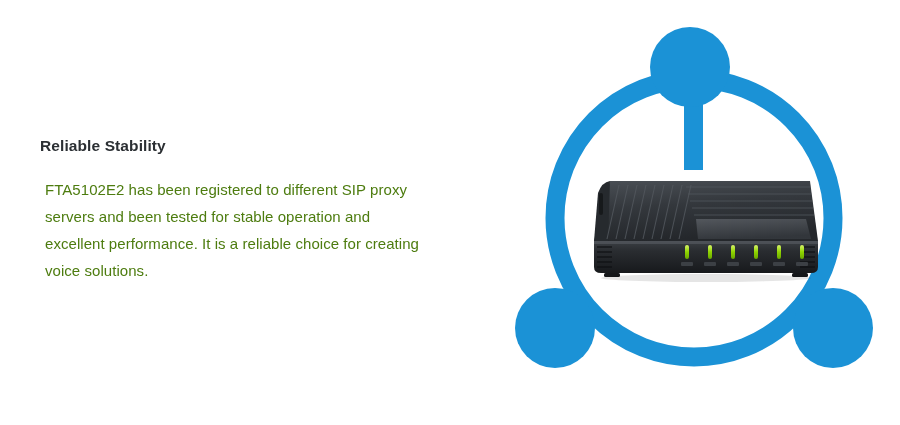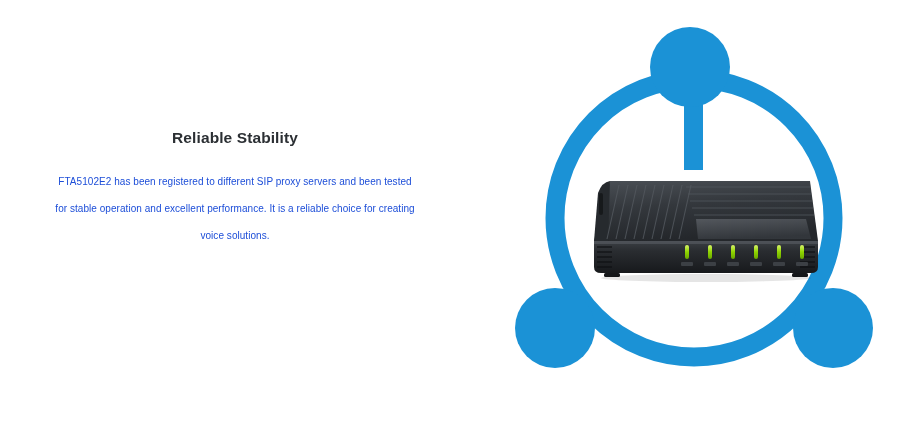--- a/index.html
+++ b/index.html
@@ -14,36 +14,35 @@
     position: relative;
     overflow: hidden;
     font-family: "Liberation Sans", sans-serif;
     -webkit-font-smoothing: antialiased;
   }
 
   
   .text-col {
     position: absolute;
     left: 40px;
-    top: 128px;
+    top: 136px;
     width: 390px;
-    text-align: center;
   }
   .feature-heading {
     margin: 0 0 20px 0;
     font-size: 15.5px;
     font-weight: bold;
     color: #2b2f33;
     letter-spacing: 0.1px;
     line-height: 20px;
   }
   .feature-body {
-    margin: 12px;
-    font-size: 10px;
-    color: #1d4ed8;
+    margin: 5px;
+    font-size: 15px;
+    color: #4d7c0f;
     line-height: 27px;
     letter-spacing: 0.05px;
   }
 
   
   .graphic-col {
     position: absolute;
     left: 470px;
     top: 0;
     width: 430px;

